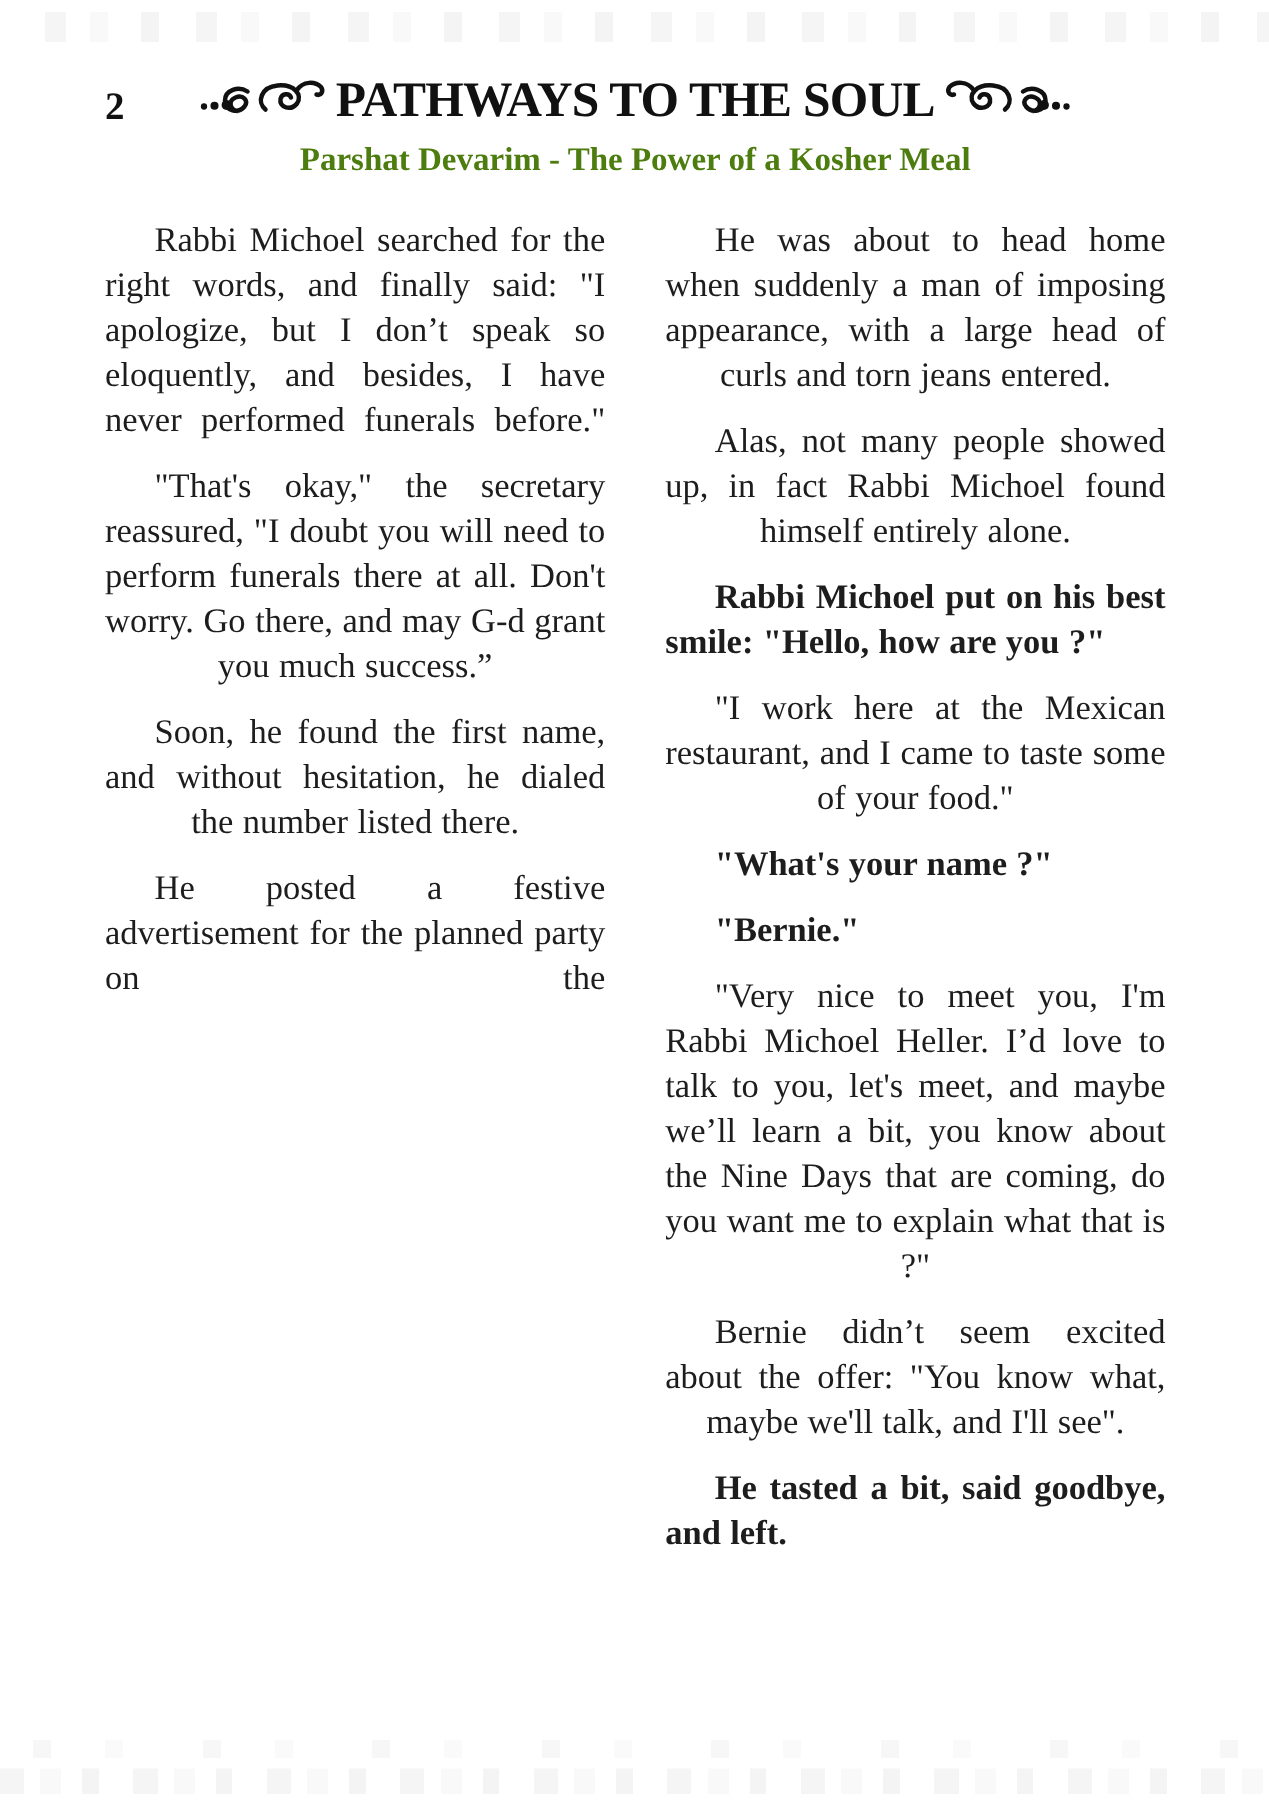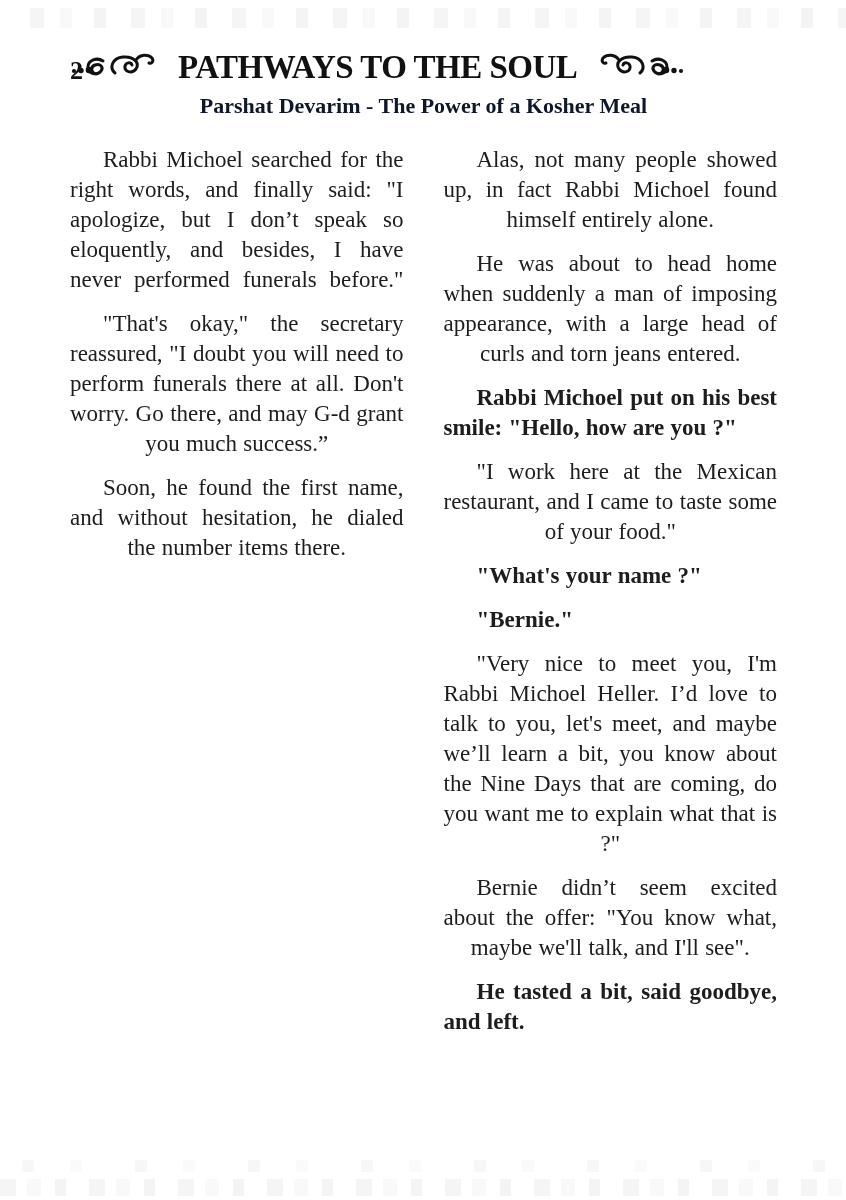--- a/index.html
+++ b/index.html
@@ -29,29 +29,29 @@
       repeating-linear-gradient(90deg, rgba(0,0,0,0.038) 0 16px, transparent 16px 27px,
         rgba(0,0,0,0.024) 27px 41px, transparent 41px 55px,
         rgba(0,0,0,0.044) 55px 66px, transparent 66px 89px);
   }
   
   .header{position:absolute;top:44px;left:70px;right:69px;text-align:center;color:#111;}
   .page-num{
     position:absolute;left:0;top:12px;font-size:26px;font-weight:bold;color:#111;
   }
   .title-row{
-    display:flex;align-items:center;justify-content:flex-start;gap:16px;height:46px;
+    display:flex;align-items:center;justify-content:center;gap:0;height:46px;
   }
   .title{
     font-size:33px;font-weight:bold;letter-spacing:-0.5px;white-space:nowrap;color:#111;
   }
   .flourish{width:92px;height:28px;flex:0 0 auto;}
   .flourish.right{transform:scaleX(-1);}
   .subtitle{
-    font-size:22px;font-weight:bold;margin-top:3px;color:#0f172a;white-space:nowrap;
+    font-size:22px;font-weight:bold;margin-top:3px;color:#4d7c0f;white-space:nowrap;
   }
   
   .columns{
     position:absolute;top:145px;left:70px;width:707px;
     display:flex;gap:40px;
   }
   .col{width:333.5px;}
   .col p{
     margin:0 0 14px 0;
     font-size:23px;line-height:30px;
@@ -99,25 +99,26 @@
         </g>
       </svg>
     </div>
     <div class="subtitle">Parshat Devarim - The Power of a Kosher Meal</div>
   </div>
 
   <div class="columns">
     <div class="col">
       <p class="last-j">Rabbi Michoel searched for the right words, and finally said: "I apologize, but I don’t speak so eloquently, and besides, I have never performed funerals before."</p>
       <p class="last-c">"That's okay," the secretary reassured, "I doubt you will need to perform funerals there at all. Don't worry. Go there, and may G-d grant you much success.”</p>
-      <p class="last-c">Soon, he found the first name, and without hesitation, he dialed the number items there.</p>
+      <p class="last-c">Soon, he found the first name, and without hesitation, he dialed the number listed there.</p>
+      <p class="last-j">He posted a festive advertisement for the planned party on the</p>
     </div>
     <div class="col">
+      <p class="last-c">He was about to head home when suddenly a man of imposing appearance, with a large head of curls and torn jeans entered.</p>
       <p class="last-c">Alas, not many people showed up, in fact Rabbi Michoel found himself entirely alone.</p>
-      <p class="last-c">He was about to head home when suddenly a man of imposing appearance, with a large head of curls and torn jeans entered.</p>
       <p class="last-l">Rabbi Michoel put on his best smile: "Hello, how are you ?"</p>
       <p class="last-c">"I work here at the Mexican restaurant, and I came to taste some of your food."</p>
       <p class="last-l">"What's your name ?"</p>
       <p class="last-l">"Bernie."</p>
       <p class="last-c">"Very nice to meet you, I'm Rabbi Michoel Heller. I’d love to talk to you, let's meet, and maybe we’ll learn a bit, you know about the Nine Days that are coming, do you want me to explain what that is ?"</p>
       <p class="last-c">Bernie didn’t seem excited about the offer: "You know what, maybe we'll talk, and I'll see".</p>
       <p class="last-l">He tasted a bit, said goodbye, and left.</p>
     </div>
   </div>
 

